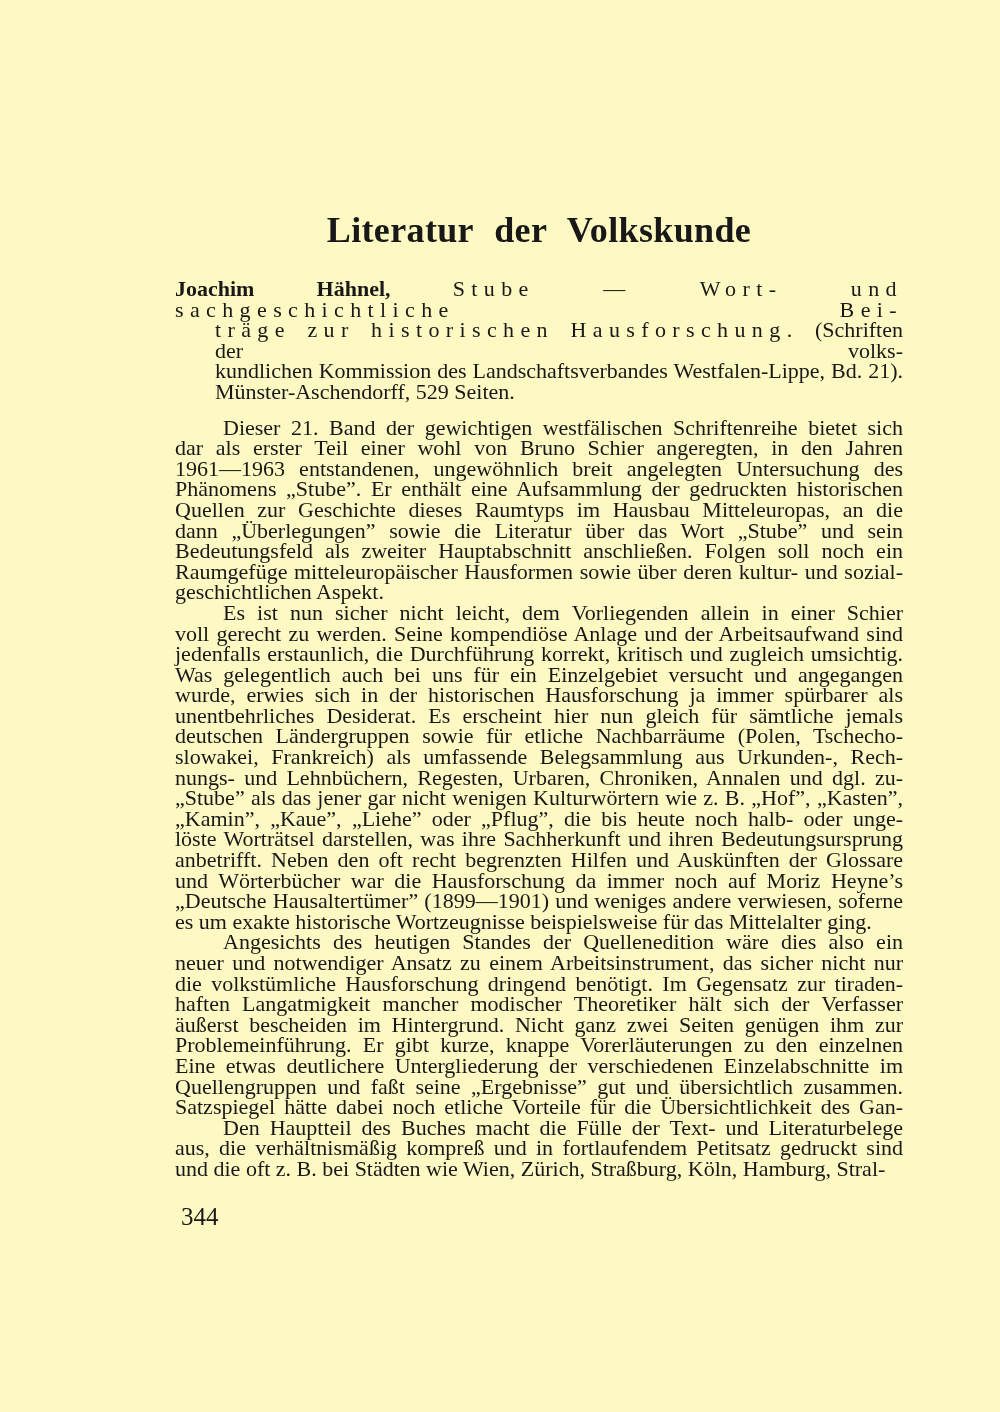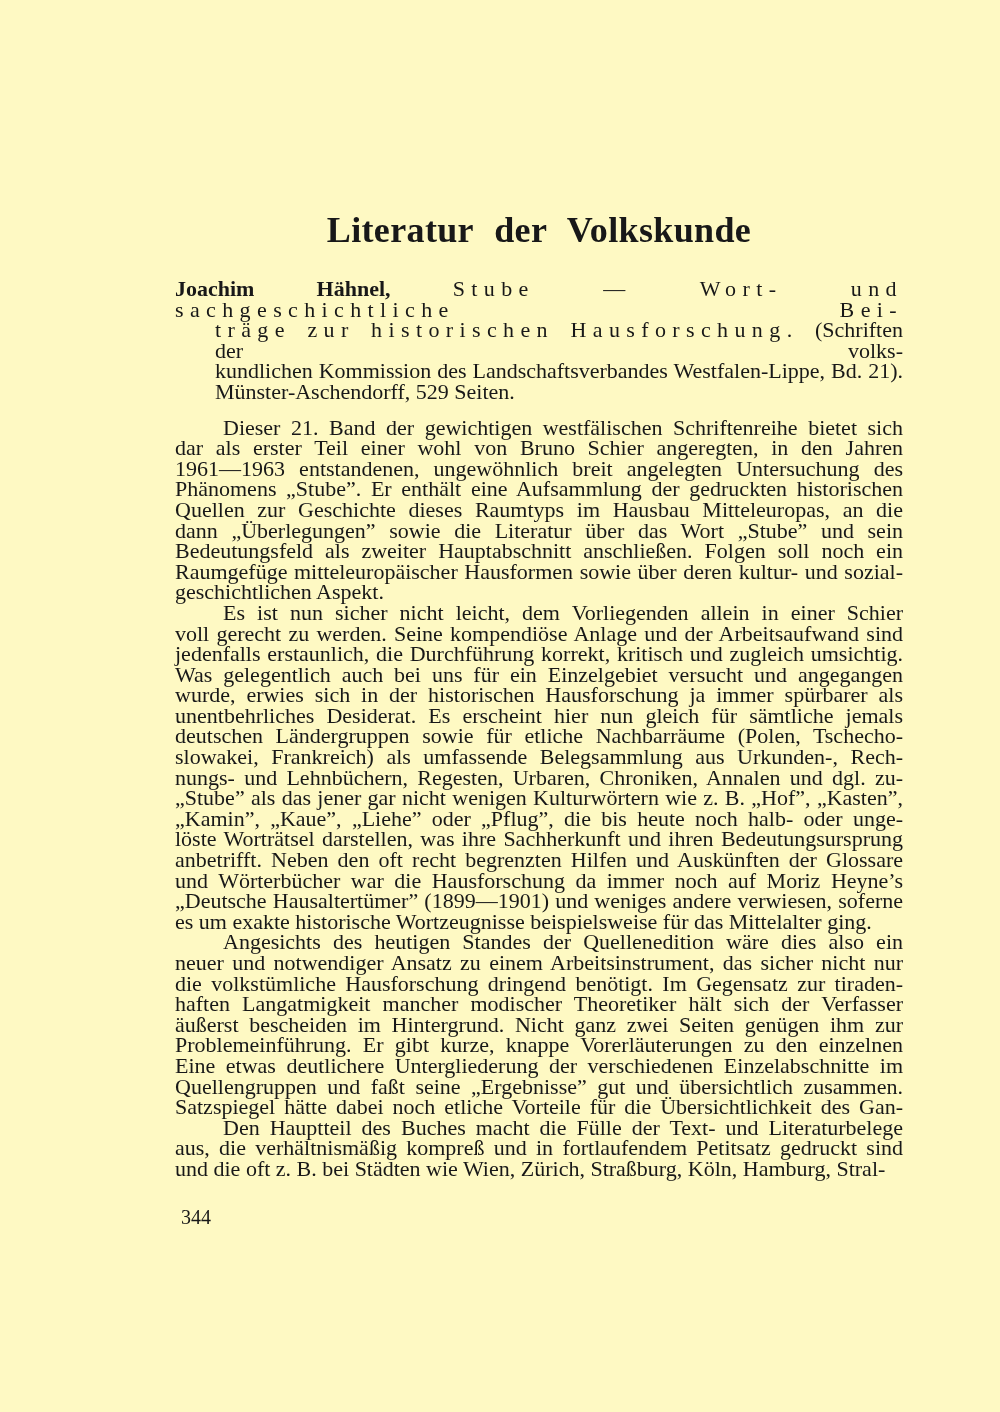--- a/index.html
+++ b/index.html
@@ -51,21 +51,21 @@
   }
   .paragraph .line.first {
     text-indent: 48px;
   }
   .seg-bold { font-weight: bold; }
   .seg-spaced { letter-spacing: 0.29em; }
   .seg-plain { letter-spacing: 0; }
   .pagenum {
     margin-top: 26px;
     margin-left: 181px;
-    font-size: 20px;
+    font-size: 25px;
     line-height: 22px;
     text-align: left;
   }
 </style>
 </head>
 <body>
 
 <div class="page">
   <div class="content">
     <h1 class="title">Literatur der Volkskunde</h1>

